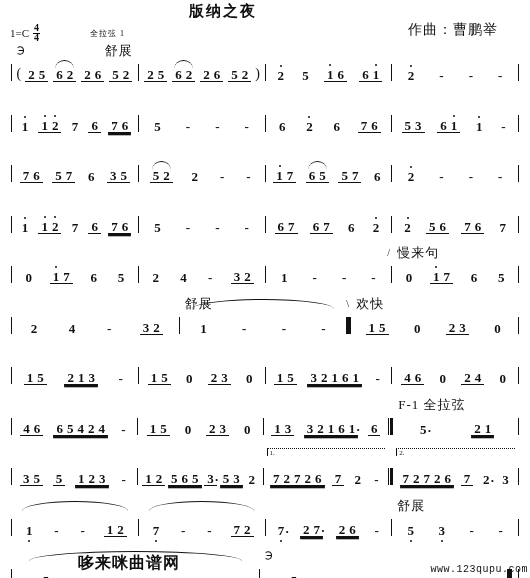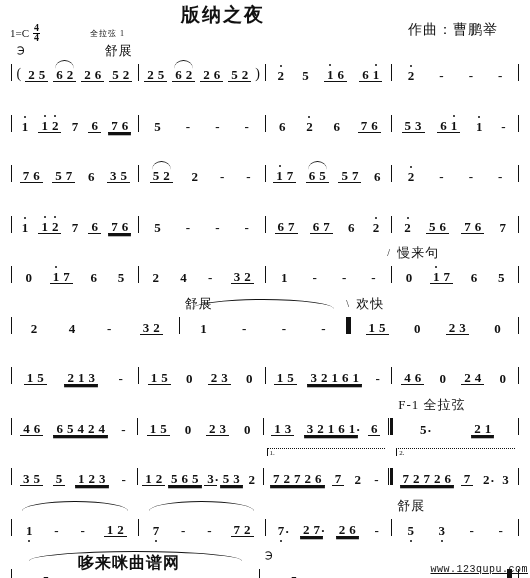--- a/index.html
+++ b/index.html
@@ -1,21 +1,21 @@
 <!DOCTYPE html>
 <html><head>
 <meta charset="utf-8">
 <style>
   html,body{margin:0;padding:0;}
   body{width:530px;height:578px;background:#fff;position:relative;overflow:hidden;
        font-family:"Liberation Serif",serif;color:#111;}
   #sheet{position:absolute;inset:0;}
 
   .title{position:absolute;top:2px;left:0;width:446px;text-align:center;
-         font-size:19px;font-weight:bold;letter-spacing:2px;font-family:"Liberation Serif",serif;}
+         font-size:15px;font-weight:bold;letter-spacing:2px;font-family:"Liberation Serif",serif;}
   .keysig{position:absolute;left:10px;top:24px;font-size:11px;display:flex;align-items:center;gap:2px;}
   .frac{display:inline-flex;flex-direction:column;line-height:0.85;font-size:10px;text-align:center;
         margin-left:2px;font-weight:bold;}
   .frac .num{border-bottom:1px solid #000;padding:0 1px;}
   .perf{position:absolute;left:90px;top:28px;font-size:8px;letter-spacing:1px;}
   .composer{position:absolute;right:32px;top:21px;font-size:14px;letter-spacing:1px;}
 
   .row{position:absolute;left:8px;right:8px;height:44px;display:flex;align-items:flex-end;}
   .measure{flex:1;display:flex;align-items:flex-end;justify-content:space-around;
            position:relative;height:44px;padding-bottom:6px;box-sizing:border-box;}
@@ -43,21 +43,21 @@
   .ann{position:absolute;top:-2px;left:2px;font-size:13px;white-space:nowrap;letter-spacing:1px;}
   .ann.r{left:auto;right:2px;}
   .mark{position:absolute;top:1px;left:-8px;font-size:10px;}
   .segno{position:absolute;top:-1px;left:2px;font-size:11px;font-family:"DejaVu Sans",sans-serif;}
   .volta{position:absolute;top:0px;left:0;right:0;height:8px;border-top:1px dotted #111;
          border-left:1px solid #111;font-size:7px;padding-left:2px;box-sizing:border-box;}
   .paren{font-size:14px;align-self:flex-end;padding-bottom:0px;}
 
   .wm-left{position:absolute;left:78px;bottom:4px;font-size:16px;font-weight:bold;letter-spacing:1px;}
   .wm-right{position:absolute;right:2px;bottom:3px;font-size:10px;
-            font-family:"Liberation Mono",monospace;letter-spacing:0.5px;text-decoration:underline;}
+            font-family:"Liberation Mono",monospace;letter-spacing:0.5px;}
 </style>
 </head>
 <body>
 
 <div id="sheet">
 
   <div class="title">版纳之夜</div>
 
   <div class="keysig">
     <span>1=C</span>

